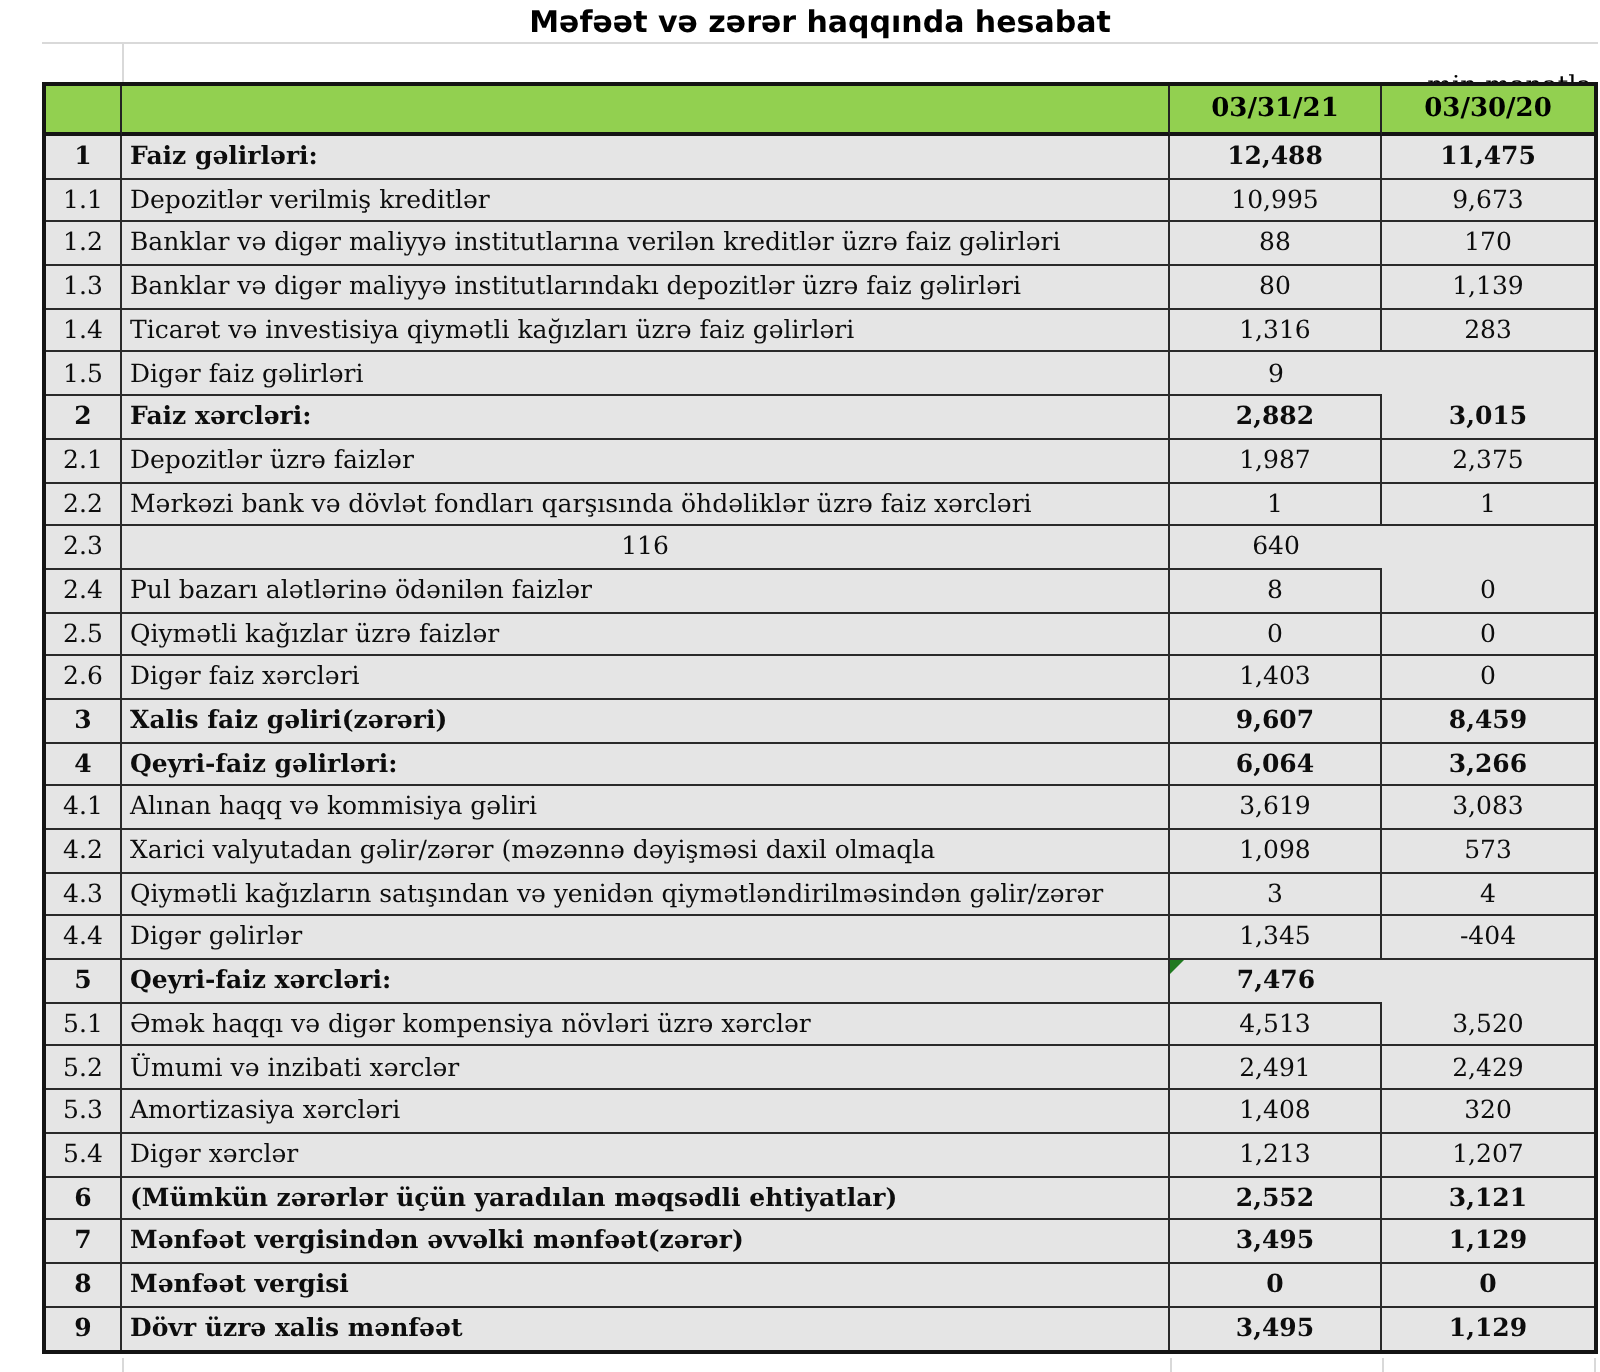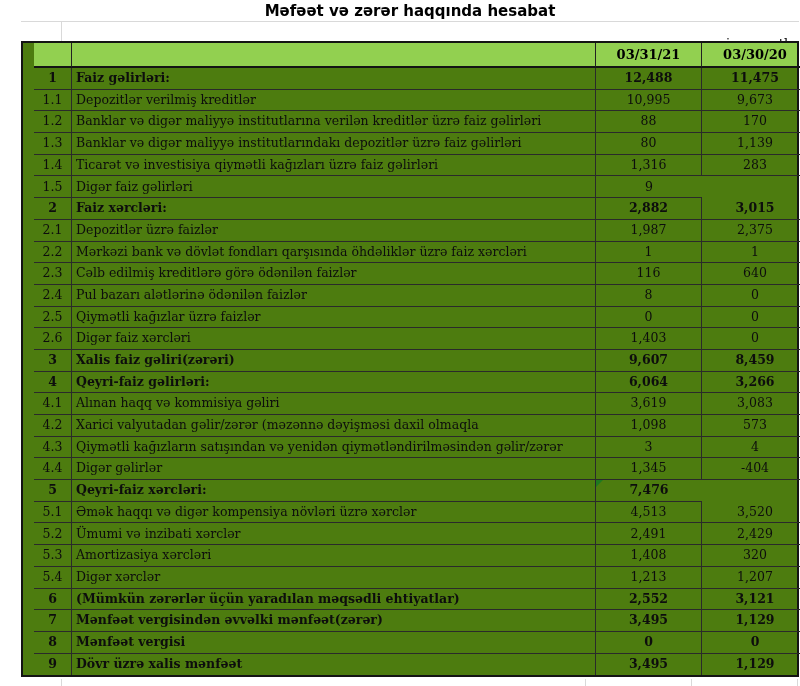--- a/index.html
+++ b/index.html
@@ -8,21 +8,21 @@
 
   .title{position:absolute;top:2px;left:0;width:778px;text-align:center;
          font-family:"DejaVu Sans",sans-serif;font-weight:bold;font-size:15px;color:#000;}
 
   .units-row{position:absolute;top:21px;left:0;width:778px;height:20px;
              border-top:1px solid #d9d9d9;}
   .units-row .vline{position:absolute;left:40px;top:0;bottom:0;width:1px;background:#d9d9d9;}
   .units-text{position:absolute;right:3px;top:12px;line-height:20px;font-size:13px;color:#000;}
 
   .tbl{position:absolute;top:41px;left:0;width:778px;box-sizing:border-box;
-       border:2px solid #141414;background:#4d7c0f;padding-left:11px;}
+       border:2px solid #141414;background:#e5e5e5;}
   .hrow{display:grid;grid-template-columns:38px 524px 106px 106px;height:25px;
         background:var(--green,#92d050);}
   .hcell{box-sizing:border-box;display:flex;align-items:center;justify-content:center;
          border-right:1.5px solid #222;border-bottom:2px solid #141414;
          font-weight:bold;font-size:13px;color:#000;}
   .hcell:last-child{border-right:none;}
 
   .trow{display:grid;grid-template-columns:38px 524px 106px 106px;height:21.7px;}
   .cell{box-sizing:border-box;display:flex;align-items:center;
         border-right:1.5px solid #2a2a2a;border-bottom:1.5px solid #2a2a2a;
@@ -110,21 +110,20 @@
           <div class="cell cell-val">2,375</div>
         </div>
         <div class="trow">
           <div class="cell cell-num">2.2</div>
           <div class="cell cell-label">Mərkəzi bank və dövlət fondları qarşısında öhdəliklər üzrə faiz xərcləri</div>
           <div class="cell cell-val">1</div>
           <div class="cell cell-val">1</div>
         </div>
         <div class="trow">
           <div class="cell cell-num">2.3</div>
-          <div class="cell cell-label">Cəlb edilmiş kreditlərə görə ödənilən faizlər</div>
           <div class="cell cell-val">116</div>
           <div class="cell cell-val">640</div>
         </div>
         <div class="trow">
           <div class="cell cell-num">2.4</div>
           <div class="cell cell-label">Pul bazarı alətlərinə ödənilən faizlər</div>
           <div class="cell cell-val">8</div>
           <div class="cell cell-val">0</div>
         </div>
         <div class="trow">

